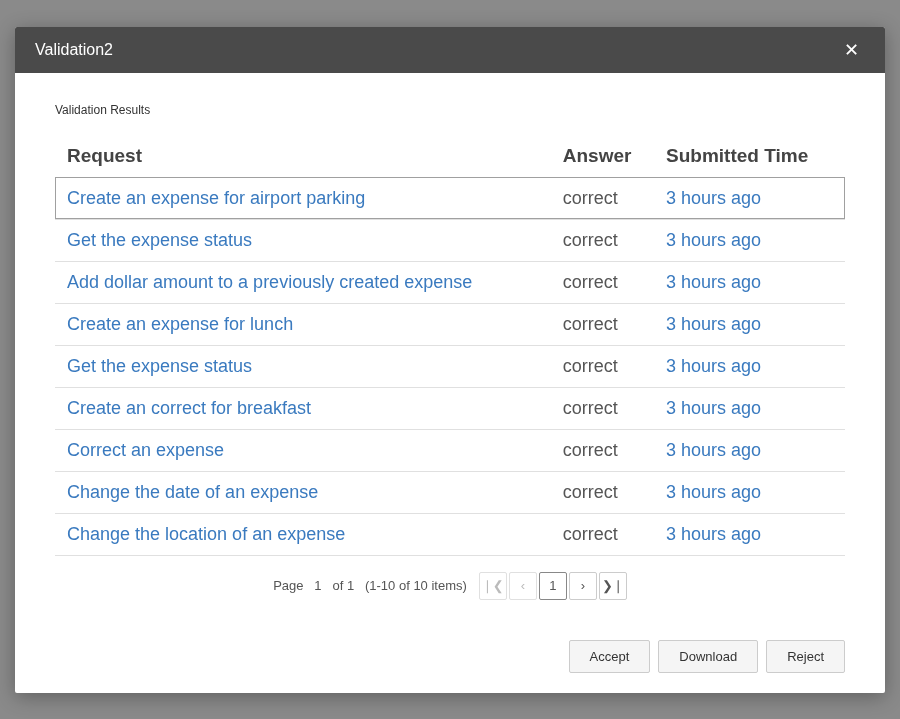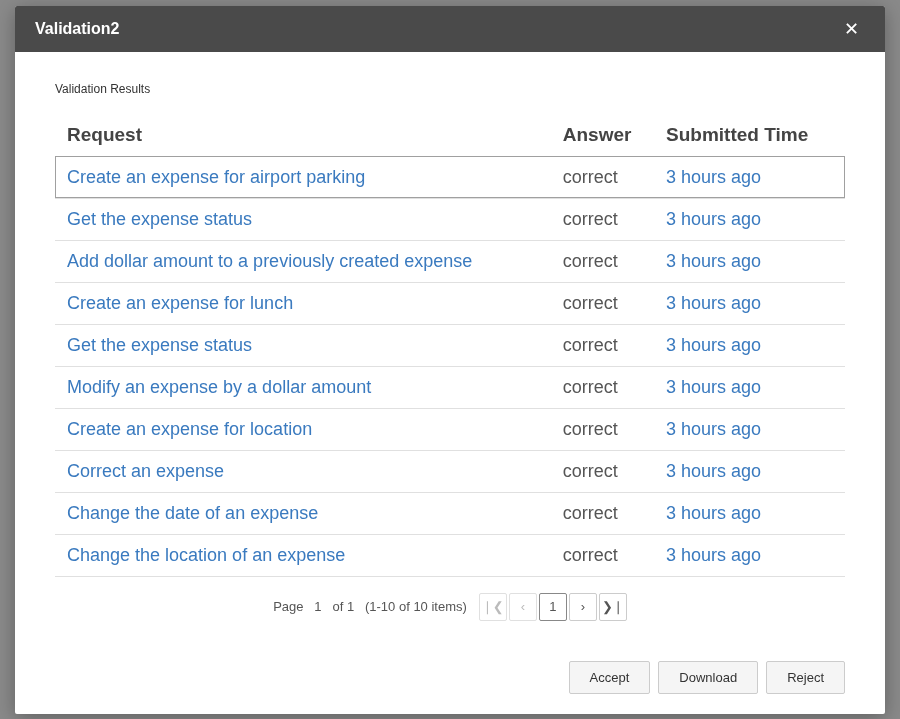--- a/index.html
+++ b/index.html
@@ -42,21 +42,21 @@
       color: #ffffff;
       padding: 12px 20px;
       display: flex;
       align-items: center;
       justify-content: space-between;
       border-radius: 2px 2px 0 0;
     }
 
     .modal-title {
       font-size: 16px;
-      font-weight: 700;
+      font-weight: 400;
       color: #ffffff;
     }
 
     .close-btn {
       background: none;
       border: none;
       color: #ffffff;
       font-size: 18px;
       cursor: pointer;
       padding: 2px 6px;
@@ -232,26 +232,21 @@
               <td style="color: rgb(58, 122, 191);">Create an expense for lunch</td>
               <td class="answer">correct</td>
               <td class="time">3 hours ago</td>
             </tr>
             <tr>
               <td style="color: rgb(58, 122, 191);">Get the expense status</td>
               <td class="answer">correct</td>
               <td class="time">3 hours ago</td>
             </tr>
             <tr>
-              <td style="color: rgb(58, 122, 191);">Modify an expense by a dollar amount</td>
-              <td class="answer">correct</td>
-              <td class="time">3 hours ago</td>
-            </tr>
-            <tr>
-              <td style="color: rgb(58, 122, 191);">Create an expense for location</td>
+              <td style="color: rgb(58, 122, 191);">Create an correct for breakfast</td>
               <td class="answer">correct</td>
               <td class="time">3 hours ago</td>
             </tr>
             <tr>
               <td style="color: rgb(58, 122, 191);">Correct an expense</td>
               <td class="answer">correct</td>
               <td class="time">3 hours ago</td>
             </tr>
             <tr>
               <td style="color: rgb(58, 122, 191);">Change the date of an expense</td>

